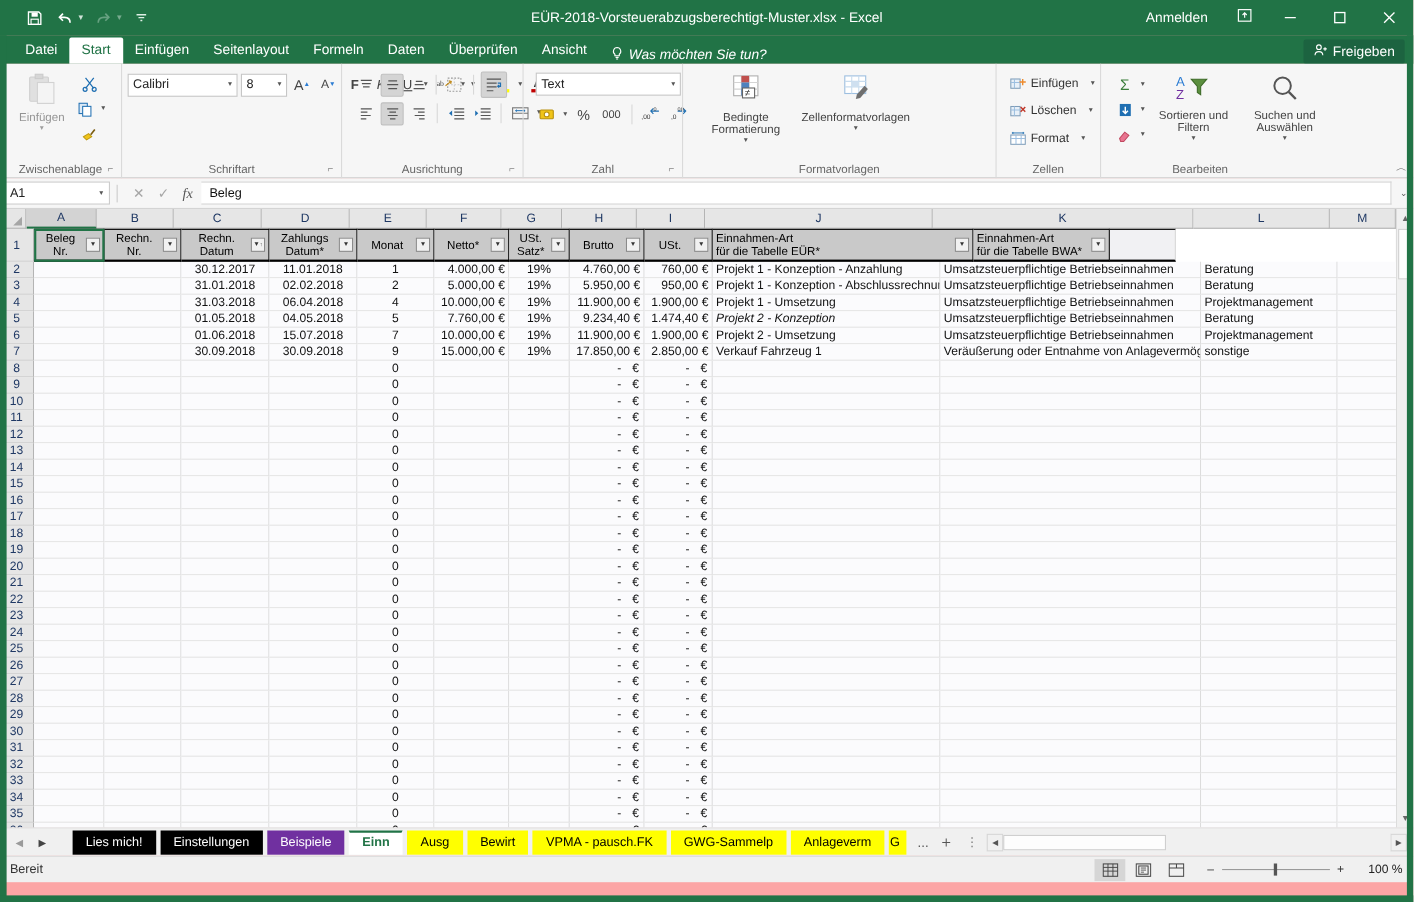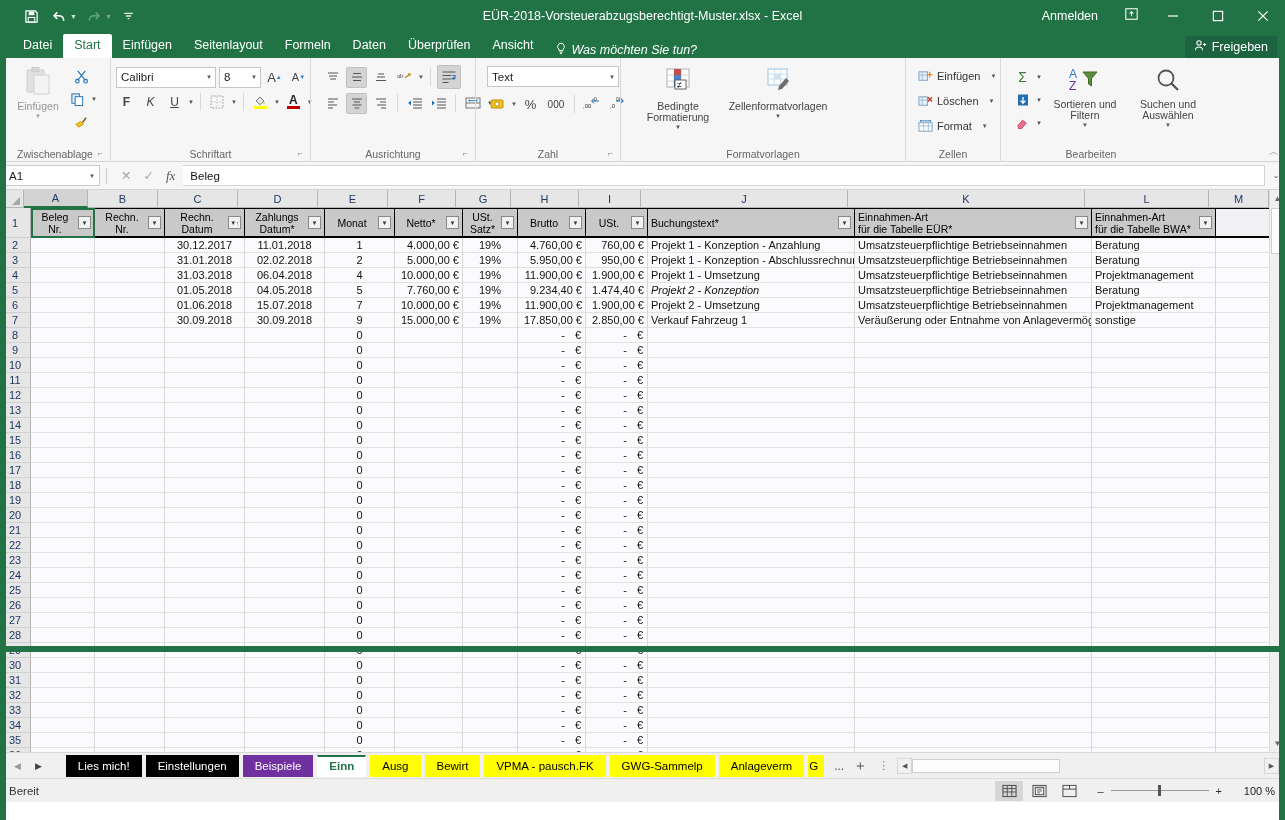--- a/index.html
+++ b/index.html
@@ -2,21 +2,21 @@
 <html><head>
 <meta charset="utf-8">
 <style>
   * { box-sizing: border-box; margin:0; padding:0; }
   body {
     width:1285px; height:820px; overflow:hidden;
     font-family:"Liberation Sans", sans-serif;
     background:#ffffff;
     -webkit-font-smoothing:antialiased;
   }
-  #app { width:1285px; height:652px; position:relative; background:#fca5a5; }
+  #app { width:1285px; height:820px; position:relative; background:#fca5a5; }
 
   
   .titlebar {
     height:32px; background:#217346; position:relative;
     display:flex; align-items:center;
   }
   .qat { display:flex; align-items:center; gap:2px; margin-left:18px; }
   .qat-btn {
     width:26px; height:24px; display:flex; align-items:center; justify-content:center;
     color:#e8f2ec;
@@ -318,21 +318,21 @@
           </div>
         </div>
       </div>
       <div class="grp-label">
         <span>Zwischenablage</span>
         <span class="grp-launch">⌐</span>
       </div>
     </div>
 
     <div class="grp" style="width:200px">
-      <div class="grp-body" style="flex-direction:column; gap:3px; padding-top:5px">
+      <div class="grp-body" style="gap:3px; padding-top:5px">
         <div class="smallrow">
           <div class="combo" style="width:100px">
             <span class="cv">Calibri</span>
             <span class="ca">▼</span>
           </div>
           <div class="combo" style="width:42px">
             <span class="cv">8</span>
             <span class="ca">▼</span>
           </div>
           <div class="sbtn" style="font-size:13px">A<span style="font-size:6px;color:#2b7cd3;vertical-align:super">▲</span></div>
@@ -716,24 +716,20 @@
                 <span class="fdrop">▼</span>
               </div>
               <div class="hcell ctr" style="width: 68px;">
                 <span class="ht">Brutto</span>
                 <span class="fdrop">▼</span>
               </div>
               <div class="hcell ctr" style="width: 62px;">
                 <span class="ht">USt.</span>
                 <span class="fdrop">▼</span>
               </div>
-              <div class="hcell" style="width: 207px;">
-                <span class="ht">Buchungstext*</span>
-                <span class="fdrop">▼</span>
-              </div>
               <div class="hcell" style="width: 237px;">
                 <span class="ht">Einnahmen-Art<br>für die Tabelle EÜR*</span>
                 <span class="fdrop">▼</span>
               </div>
               <div class="hcell" style="width: 124px;">
                 <span class="ht">Einnahmen-Art<br>für die Tabelle BWA*</span>
                 <span class="fdrop">▼</span>
               </div>
               <div class="hcell" style="width: 60px; background: rgb(241, 241, 243); border-right: 1px solid rgb(217, 217, 217);">
                 <span class="ht"></span>

